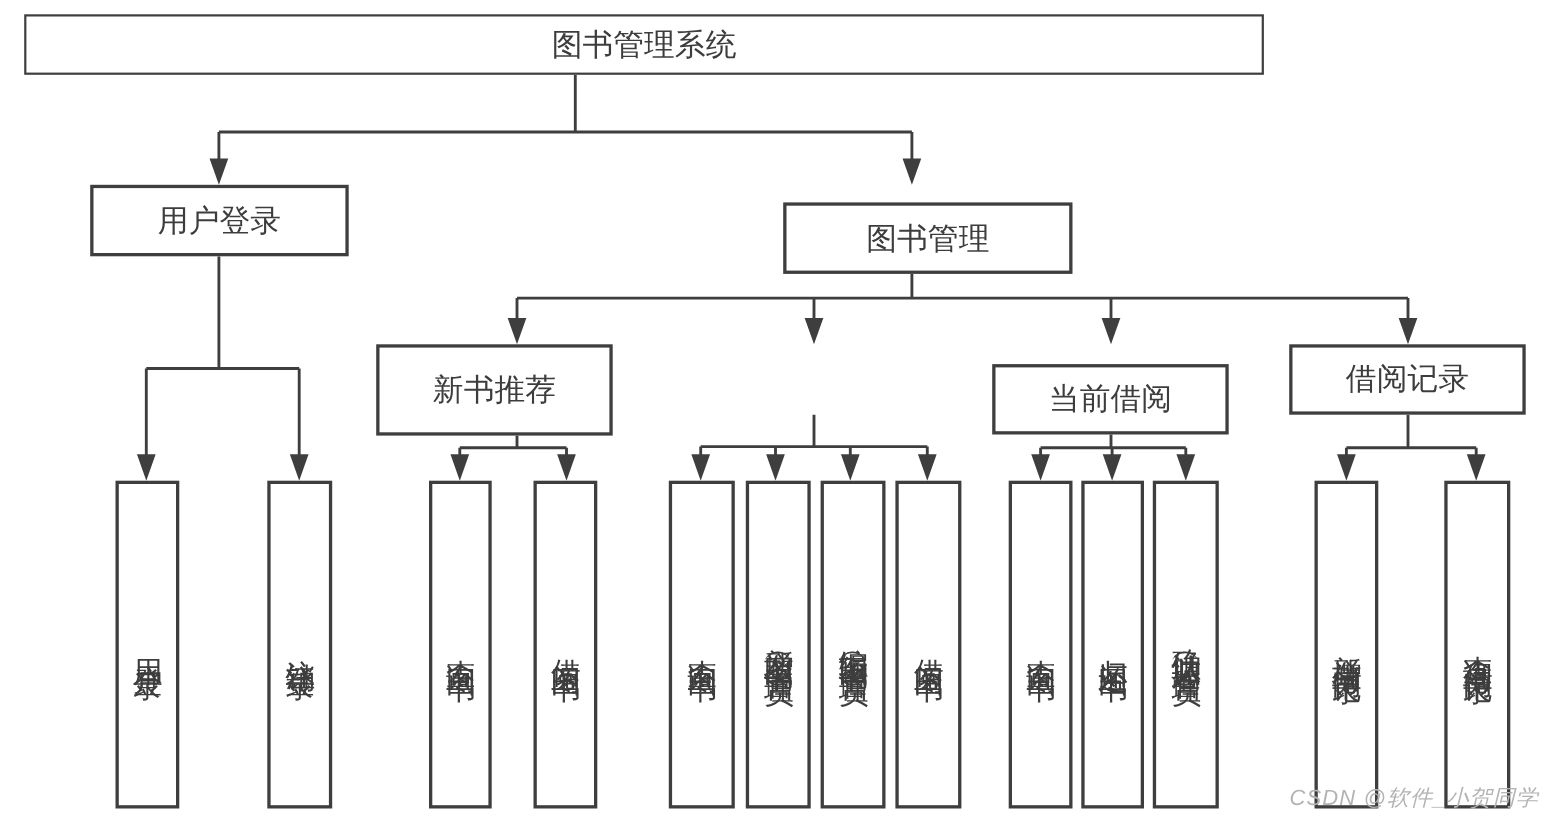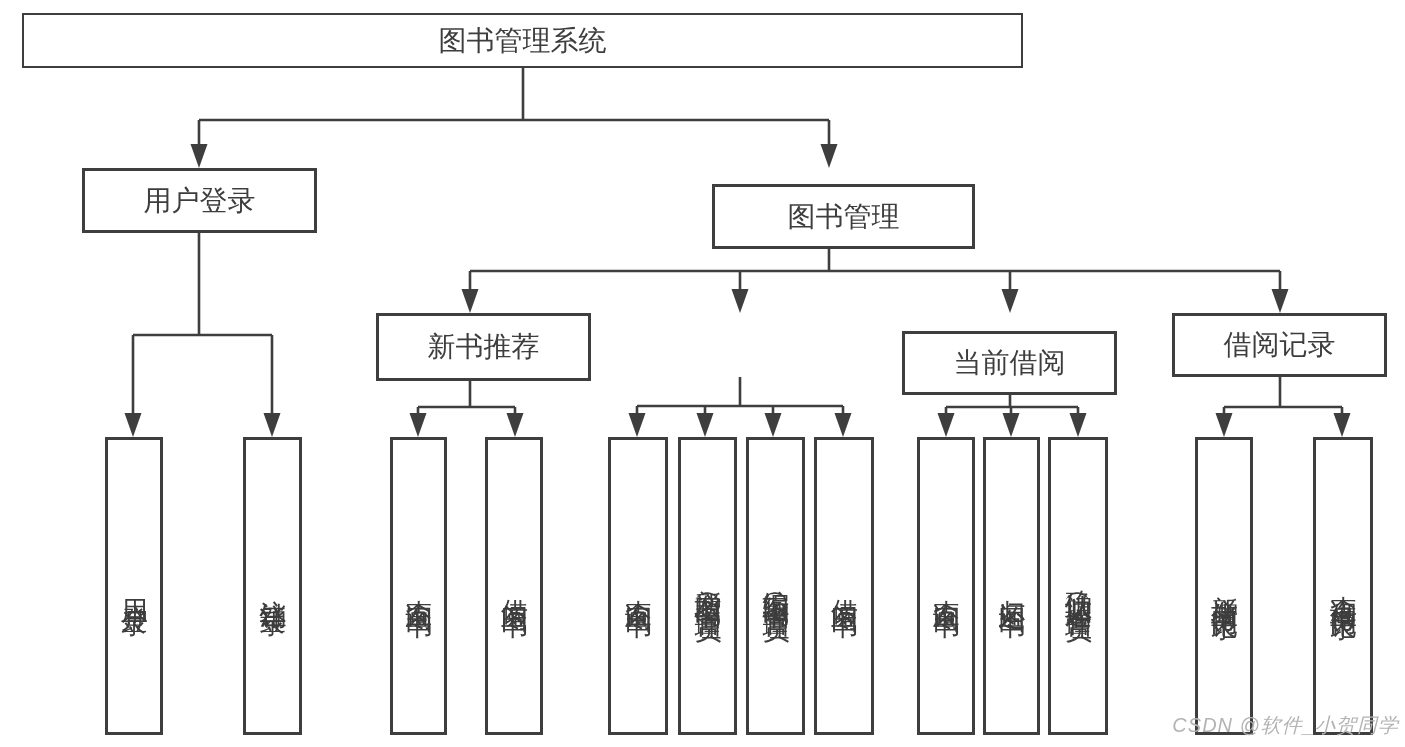--- a/index.html
+++ b/index.html
@@ -78,32 +78,32 @@
       <polygon points="1069.5,413 1086.5,413 1078,437"></polygon>
     </g>
 
     <g>
       <path d="M1280 377 V407 M1224 407 H1342 M1224 407 V416 M1342 407 V416"></path>
       <polygon points="1215.5,413 1232.5,413 1224,437"></polygon>
       <polygon points="1333.5,413 1350.5,413 1342,437"></polygon>
     </g>
   </svg>
 
-  <div class="box top" style="left:22px;top:13px;width:1001px;height:55px">
+  <div class="box top" style="left:22px;top:13px;width:1127px;height:55px">
     <span>图书管理系统</span>
   </div>
 
   <div class="box" style="left:82px;top:168px;width:235px;height:65px">
     <span>用户登录</span>
   </div>
   <div class="box" style="left:712px;top:184px;width:263px;height:65px">
     <span>图书管理</span>
   </div>
 
-  <div class="box" style="left:376px;top:313px;width:215px;height:68px">
+  <div class="box" style="left:342px;top:313px;width:215px;height:83px">
     <span>新书推荐</span>
   </div>
   <div class="box" style="left:902px;top:331px;width:215px;height:64px">
     <span>当前借阅</span>
   </div>
   <div class="box" style="left:1172px;top:313px;width:215px;height:64px">
     <span>借阅记录</span>
   </div>
 
   <div class="box v" style="left:105px;top:437px;width:58px;height:298px">

